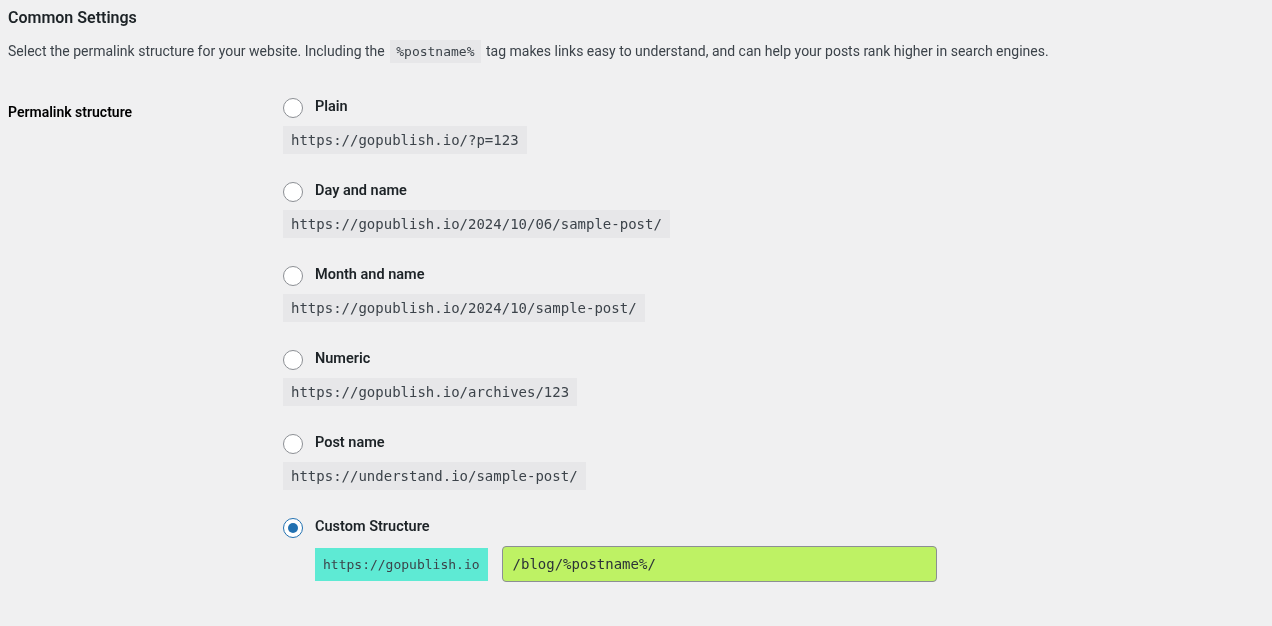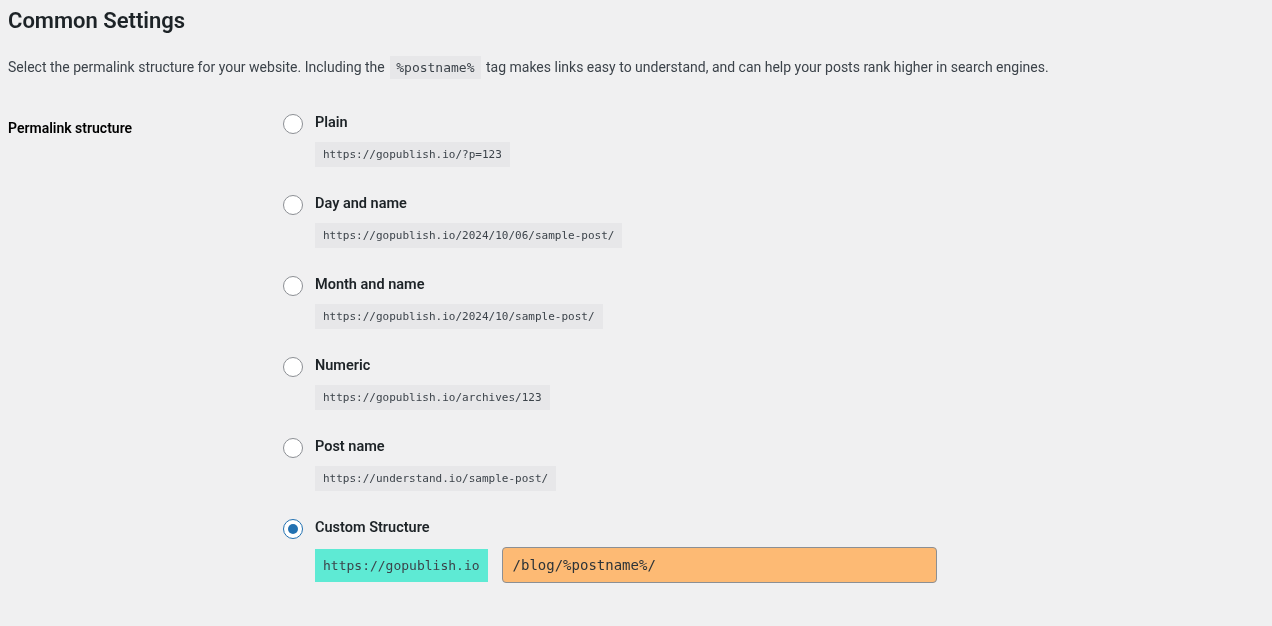--- a/index.html
+++ b/index.html
@@ -8,24 +8,24 @@
       padding: 0;
     }
     body {
       font-family: -apple-system, BlinkMacSystemFont, "Segoe UI", Roboto, Oxygen-Sans, Ubuntu, Cantarell, "Helvetica Neue", sans-serif;
       background: #f0f0f1;
       color: #1d2327;
       padding: 8px;
       font-size: 14px;
     }
     h2.section-title {
-      font-size: 22px;
+      font-size: 16px;
       font-weight: 600;
       color: #1d2327;
-      margin-bottom: 24px;
+      margin-bottom: 14px;
     }
     .description {
       font-size: 14px;
       color: #3c434a;
       line-height: 1.5;
       margin-bottom: 36px;
     }
     .description code {
       background: #e7e7e9;
       padding: 4px 6px;
@@ -93,24 +93,23 @@
     .radio-label {
       font-size: 14.5px;
       font-weight: 600;
       color: #1d2327;
       cursor: pointer;
     }
     .example-url {
       display: inline-block;
       background: #e7e7e9;
       font-family: Consolas, Monaco, monospace;
-      font-size: 11px;
+      font-size: 14px;
       color: #3c434a;
       padding: 6px 8px;
-      margin-left: 32px;
     }
     .custom-row {
       display: flex;
       align-items: center;
       margin-left: 32px;
       margin-top: 8px;
     }
     .custom-prefix {
       display: inline-block;
       background: #5eead4;
@@ -122,21 +121,21 @@
     }
     .custom-input {
       width: 435px;
       height: 36px;
       border: 1px solid #8c8f94;
       border-radius: 4px;
       padding: 0 10px;
       font-family: Consolas, Monaco, monospace;
       font-size: 14px;
       color: #2c3338;
-      background: #fdba74;
+      background: #bef264;
     }
   </style>
 </head>
 <body>
 
 <h2 class="section-title">Common Settings</h2>
 
 <p class="description">
   <span>Select the permalink structure for your website. Including the </span><code>%postname%</code><span> tag makes links easy to understand, and can help your posts rank higher in search engines.</span>
 </p>

